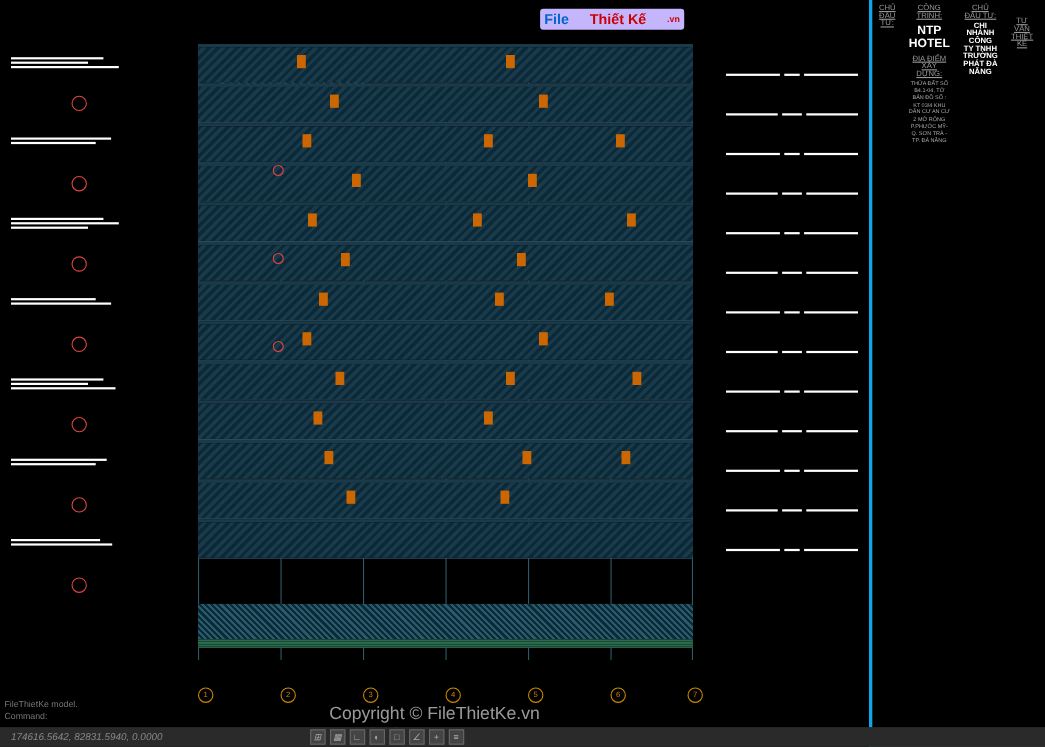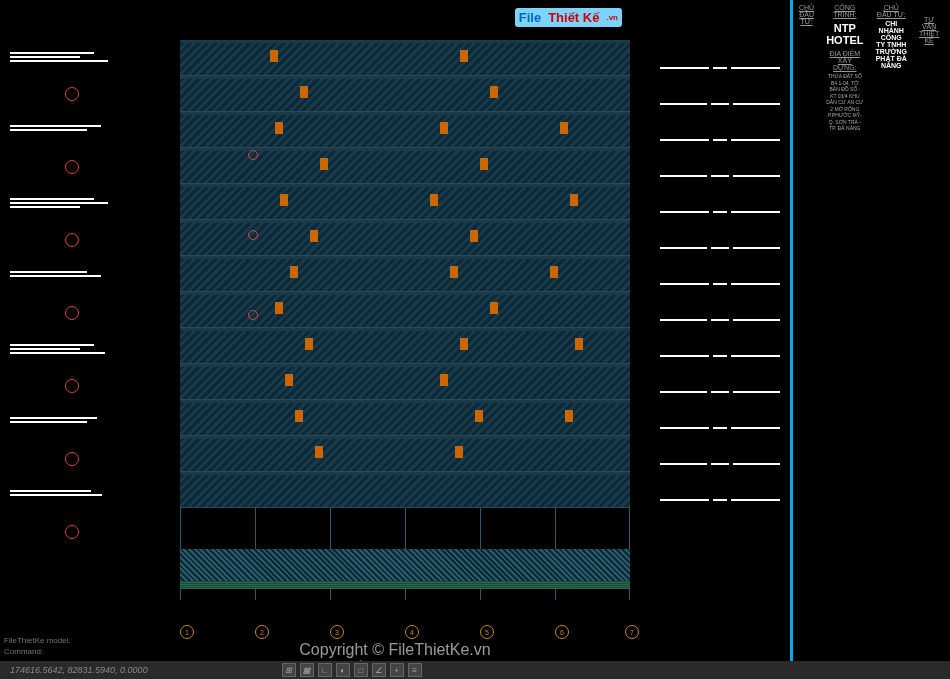--- a/index.html
+++ b/index.html
@@ -53,26 +53,26 @@
     color: #aaa;
     line-height: 1.3;
   }
   .watermark-logo {
     position: absolute;
     top: 8px;
     right: 168px;
     z-index: 100;
   }
   .logo-box {
-    background: #7dd3fc;
+    background: #c4b5fd;
     padding: 2px 4px;
     border-radius: 3px;
     display: flex;
     align-items: center;
-    gap: 7px;
+    gap: 19px;
   }
   .logo-text-blue { color: #0066cc; font-weight: bold; font-size: 13px; }
   .logo-text-red { color: #cc0000; font-weight: bold; font-size: 13px; }
   .logo-vn { color: #cc0000; font-size: 8px; font-weight: bold; }
   .copyright-watermark {
     position: absolute;
     bottom: 20px;
     left: 50%;
     transform: translateX(-50%);
     color: rgba(220,220,220,0.7);

